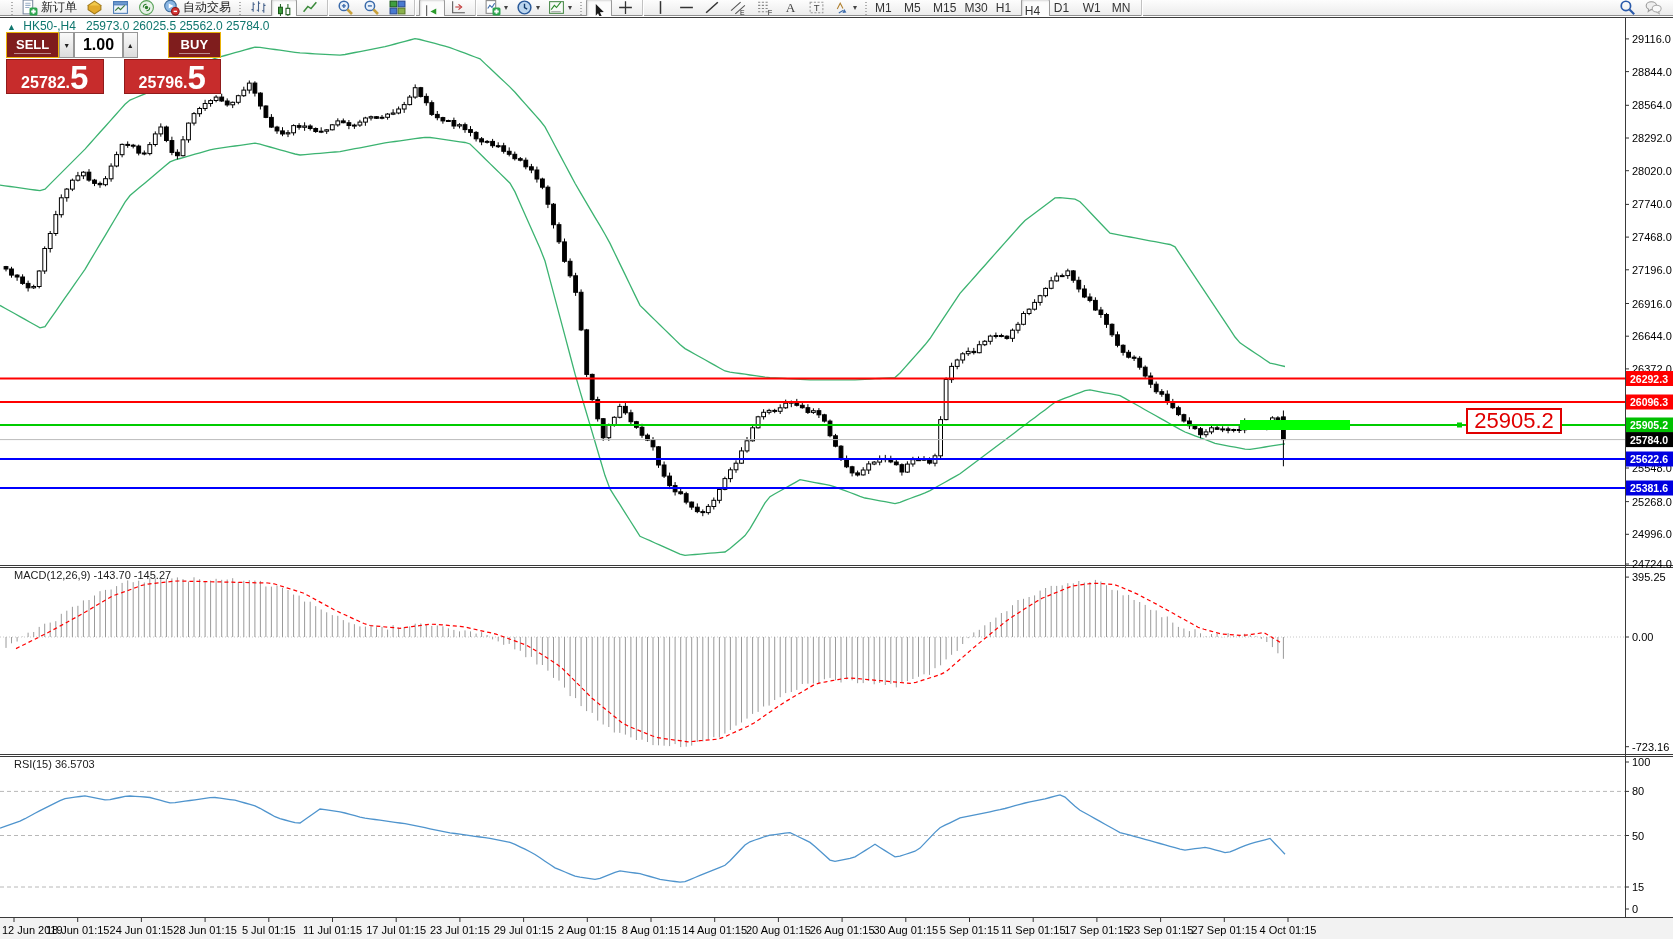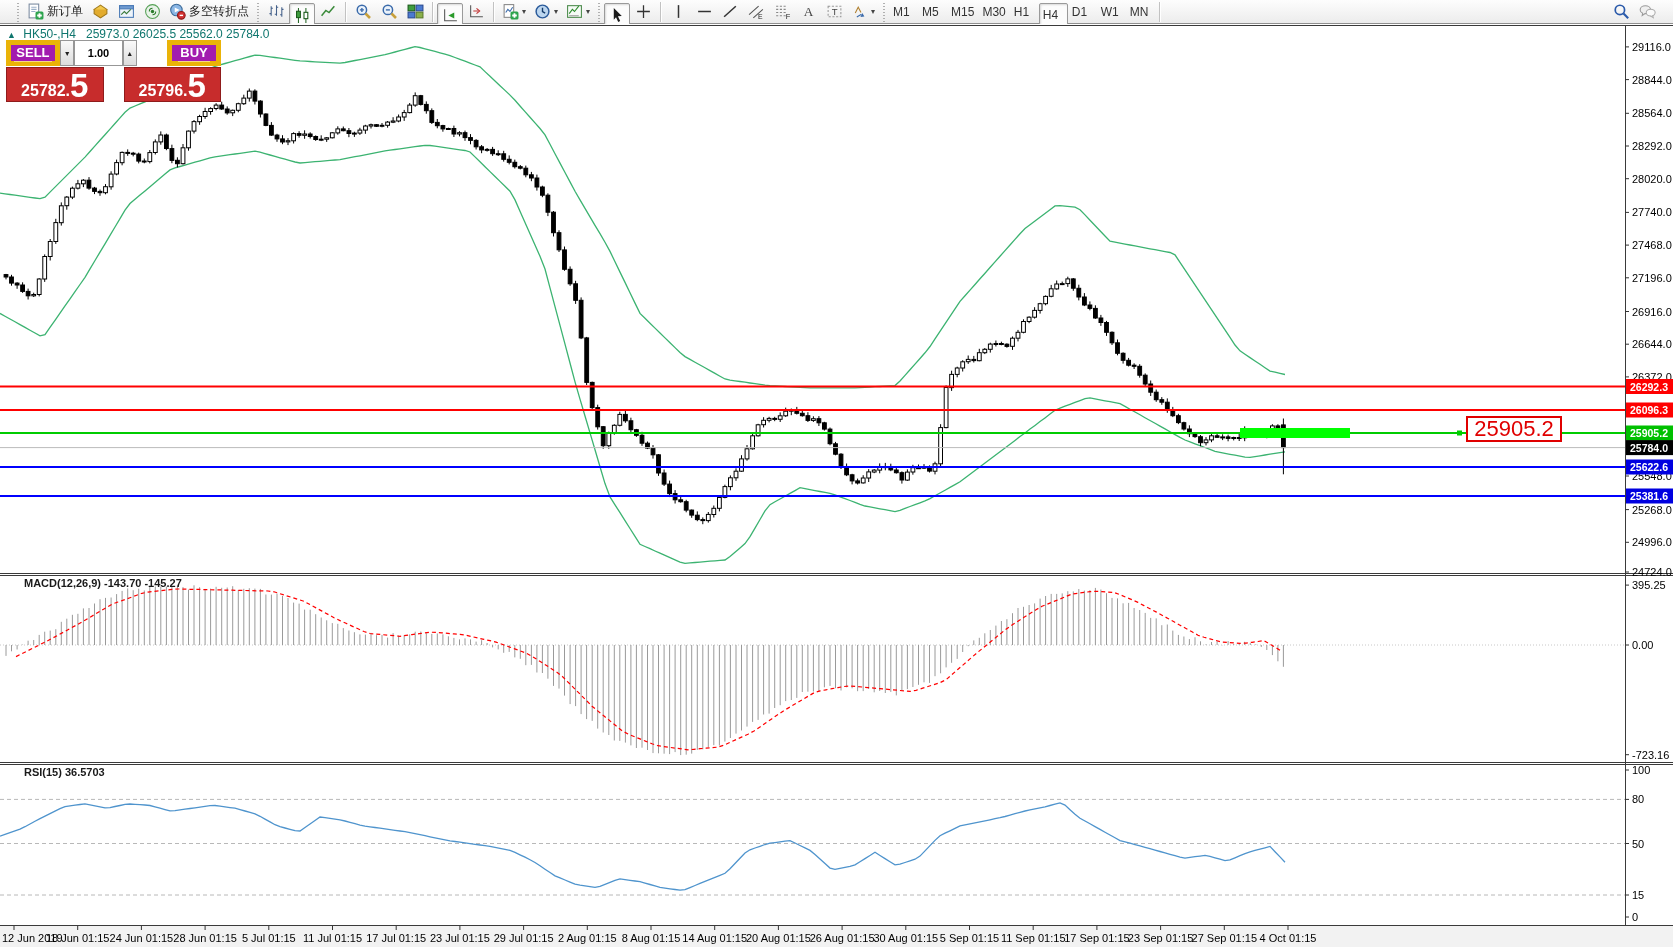--- a/index.html
+++ b/index.html
@@ -1,49 +1,49 @@
 <!DOCTYPE html>
 <html><head>
 <meta charset="utf-8">
 <style>
   html,body{margin:0;padding:0;background:#fff;width:1673px;height:951px;overflow:hidden;
     font-family:"Liberation Sans",sans-serif;-webkit-font-smoothing:antialiased;}
   
-  .toolbar{height:24px;display:flex;align-items:center;background:linear-gradient(#fdfdfd,#ececec);
-    border-bottom:1px solid #8f8f8f;padding:0 13px;box-sizing:border-box;}
+  .toolbar{height:16px;display:flex;align-items:center;background:linear-gradient(#fdfdfd,#ececec);
+    border-bottom:1px solid #8f8f8f;padding:0 7px;box-sizing:border-box;}
   .grip{width:4px;height:20px;margin:0 3px;background-image:radial-gradient(#b0b0b0 38%,transparent 42%);
     background-size:4px 3px;background-repeat:repeat-y;}
   .sep{width:1px;height:20px;background:#c2c2c2;margin:0 4px;box-shadow:1px 0 0 #fff;}
   .tbtn{height:24px;min-width:26px;padding:0 3px;display:flex;align-items:center;justify-content:center;gap:3px;
     border:1px solid transparent;border-radius:2px;font-size:12px;color:#222;box-sizing:border-box;cursor:default;}
   .tbtn.active{background:#fcfcfc;border-color:#9a9a9a;box-shadow:inset 1px 1px 2px rgba(0,0,0,.14);margin-top:7px;}
   .tbtn .ticon{width:17px;height:17px;display:inline-flex;}
   .tbtn .ticon svg{width:17px;height:17px;}
   .caret{font-size:8px;color:#444;}
   .tf-group{display:flex;align-items:center;}
   .tbtn.tf{min-width:29px;justify-content:flex-start;color:#333;}
   .spacer{flex:1;}
   
   .stage{position:relative;width:1673px;height:923px;background:#fff;}
   svg.chart{position:absolute;left:0;top:0;}
   .hdr{position:absolute;left:7px;top:3px;font-size:12px;font-weight:normal;color:#0f766e;white-space:nowrap;}
   .hdr .mk{font-size:9px;margin-right:4px;}
-  .pane-label{position:absolute;left:24px;font-size:11px;color:#1a1a1a;white-space:nowrap;font-weight:bold;}
+  .pane-label{position:absolute;left:14px;font-size:11px;color:#1a1a1a;white-space:nowrap;}
   
   .oneclick{position:absolute;left:6px;top:16px;width:215px;}
   .oc-row1{display:flex;height:26px;}
-  .ocbtn{background:#a21caf;border:5px solid #eab308;color:#fff;font-weight:bold;font-size:13px;
+  .ocbtn{background:#7f1d1d;border:1px solid #eab308;color:#fff;font-weight:bold;font-size:13px;
     display:flex;align-items:center;justify-content:center;box-sizing:border-box;}
   .ocbtn span{border-bottom:1px solid rgba(255,255,255,.5);padding:0 2px 1px;}
   .oc-sell{width:62px;}.oc-buy{width:62px;margin-left:30px;}
   .spin{width:17px;background:linear-gradient(#fafafa,#dcdcdc);border:1px solid #979797;display:flex;
     align-items:center;justify-content:center;font-size:7px;color:#222;box-sizing:border-box;}
   .vol{width:57px;box-sizing:border-box;}
   .vol input{width:100%;height:100%;border:1px solid #979797;box-sizing:border-box;text-align:center;
-    font-size:11px;font-weight:bold;font-family:"Liberation Sans",sans-serif;padding:0 3px;outline:none;}
+    font-size:16px;font-weight:bold;font-family:"Liberation Sans",sans-serif;padding:0 3px;outline:none;}
   .oc-row2{display:flex;height:35px;margin-top:1px;gap:20px;}
   .price{flex:1;background:#c72c2c;border:1px solid #8f1b1b;color:#fff;display:flex;align-items:flex-end;
     justify-content:center;box-sizing:border-box;padding-bottom:1px;}
   .pmain{font-size:16px;font-weight:bold;line-height:19px;}
   .pdot{font-size:16px;font-weight:bold;line-height:19px;}
   .pbig{font-size:33px;font-weight:bold;line-height:29px;}
   
   .annot{position:absolute;left:1401px;top:474px;font-size:34px;font-weight:bold;color:#00cc00;
     letter-spacing:3px;text-shadow:2px 2px 0 #0c4a0c;white-space:nowrap;}
   .callout{position:absolute;left:1466px;top:392px;width:96px;height:26px;background:#fff;border:2px solid #e00000;
@@ -93,21 +93,21 @@
     </div>
     <div class="tbtn">
       <span class="ticon">
         <svg viewBox="0 0 16 16">
           <circle cx="7" cy="6.6" r="5.4" fill="#8ab6e4" stroke="#3a6a9a"></circle>
           <path d="M5.4 4.2L10 6.6 5.4 9z" fill="#fff"></path>
           <circle cx="11.6" cy="11.6" r="3.6" fill="#d23232" stroke="#8d1616"></circle>
           <rect x="10" y="11" width="3.2" height="1.3" fill="#fff"></rect>
         </svg>
       </span>
-      <span>多空转折点</span>
+      <span>自动交易</span>
     </div>
     <div class="grip"></div>
     <div class="tbtn">
       <span class="ticon">
         <svg viewBox="0 0 16 16">
           <path d="M3 3v9m0-7h1.6M1.4 10H3M8 2v10m0-8h1.6M6.4 10.5H8M13 4v9m0-7h1.6M11.4 11H13" stroke="#44608a" fill="none"></path>
         </svg>
       </span>
     </div>
     <div class="tbtn active">

